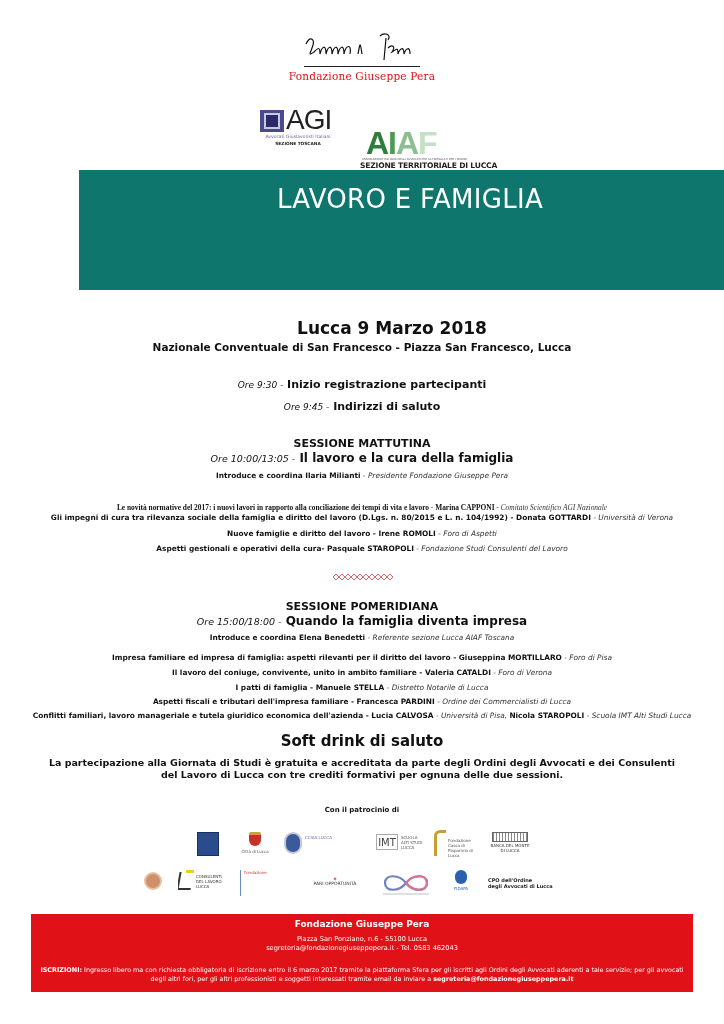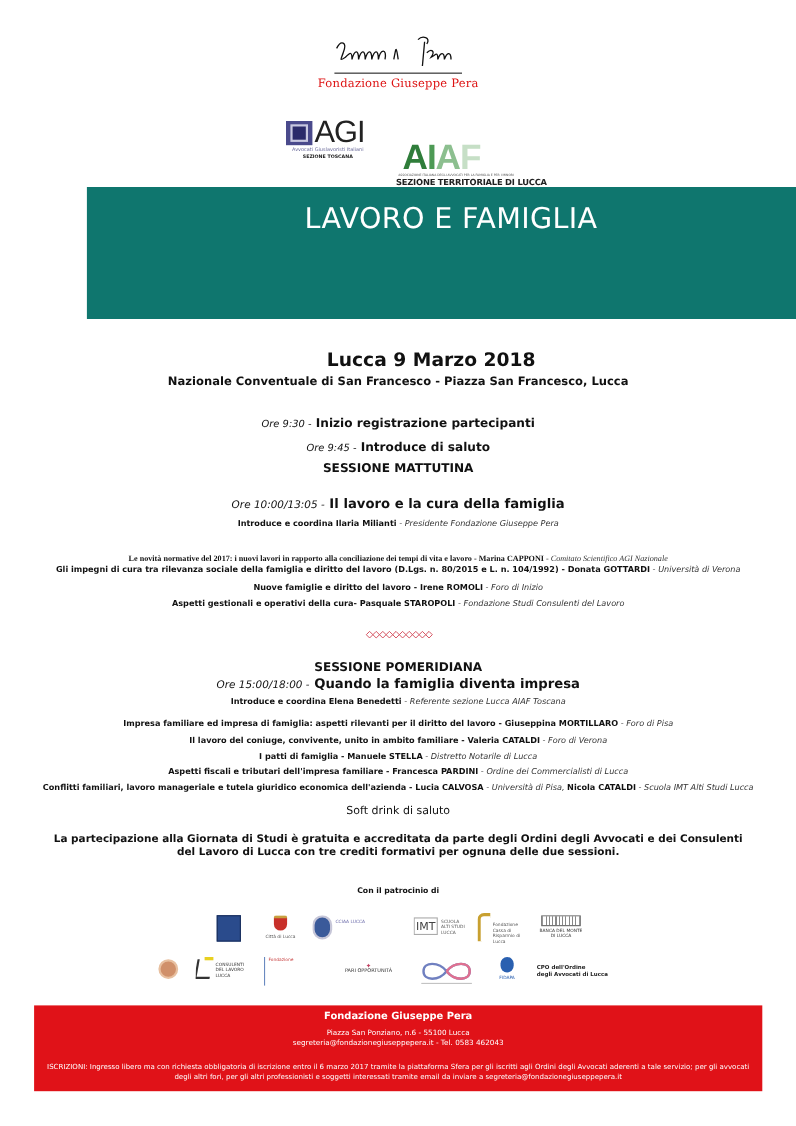--- a/index.html
+++ b/index.html
@@ -40,34 +40,34 @@
   .sched i { font-weight: normal; font-style: italic; font-size: 9px; }
 
   .sess-title { font-size: 11px; font-weight: bold; color: #111; }
   .sess-time { font-size: 12px; font-weight: bold; color: #111; }
   .sess-time i { font-weight: normal; font-size: 9.5px; font-style: italic; }
   .line { font-size: 7.4px; font-weight: bold; color: #111; white-space: nowrap; }
   .line i { font-weight: normal; font-style: italic; color: #333; }
 
   .divider { top: 573px; left: 332px; width: 62px; height: 8px; }
 
-  .softdrink { top: 732px; font-size: 10px; font-weight: normal; text-align: center; }
+  .softdrink { top: 732px; font-size: 15px; font-weight: bold; text-align: center; }
   .notice { top: 757px; font-size: 9.5px; font-weight: bold; line-height: 12px; }
   .patrocinio { top: 806px; font-size: 7px; font-weight: bold; }
 
   
   .logo { position: absolute; font-size: 4px; color: #555; line-height: 5px; overflow: hidden; }
 
   
   .footer { left: 31px; top: 914px; width: 662px; height: 78px; background: #e01218; }
   .f-name { top: 5px; left: 0; width: 662px; text-align: center; color: #fff; font-size: 9px; font-weight: bold; }
   .f-addr { top: 21px; left: 0; width: 662px; text-align: center; color: #fff; font-size: 6.6px; }
   .f-mail { top: 30px; left: 0; width: 662px; text-align: center; color: #fff; font-size: 6.6px; }
   .f-iscr { top: 52px; left: 6px; width: 650px; text-align: center; color: #fff; font-size: 6.4px; line-height: 9px; }
-  .f-iscr b { font-weight: normal; text-align: right; }
+  .f-iscr b { font-weight: bold; text-align: right; }
 </style>
 </head>
 <body>
 
 <svg class="abs signature" viewBox="0 0 124 40">
   <path d="M6 14 C10 6, 16 8, 12 18 C10 24, 8 26, 14 22 C18 18, 20 16, 20 24 C22 16, 26 14, 26 24 C28 16, 32 14, 32 24 C34 16, 38 14, 38 24 C40 16, 44 14, 44 24 C46 14, 52 14, 50 24 M58 24 C60 14, 60 10, 62 24" stroke="#111" stroke-width="1.2" fill="none"></path>
   <path d="M80 6 C84 2, 92 4, 88 10 M86 8 L84 30 M88 18 C92 14, 96 16, 92 22 C96 20, 98 16, 98 24 C100 18, 104 16, 104 24 C106 18, 110 16, 110 24" stroke="#111" stroke-width="1.2" fill="none"></path>
 </svg>
 <div class="abs sig-line"></div>
 <div class="abs center foundation-name">Fondazione Giuseppe Pera</div>
@@ -91,32 +91,32 @@
 
 <div class="abs center date-title">Lucca 9 Marzo 2018</div>
 <div class="abs center venue">Nazionale Conventuale di San Francesco - Piazza San Francesco, Lucca</div>
 
 <div class="abs center sched" style="top:378px;">
   <i>Ore 9:30 -</i>
   <span>Inizio registrazione partecipanti</span>
 </div>
 <div class="abs center sched" style="top:400px;">
   <i>Ore 9:45 -</i>
-  <span>Introduce di saluto</span>
-</div>
-
-<div class="abs center sess-title" style="top:419px;text-align:center;">SESSIONE MATTUTINA</div>
+  <span>Indirizzi di saluto</span>
+</div>
+
+<div class="abs center sess-title" style="top:437px;text-align:center;">SESSIONE MATTUTINA</div>
 <div class="abs center sess-time" style="top:451px;">
   <i>Ore 10:00/13:05 -</i>
   <span>Il lavoro e la cura della famiglia</span>
 </div>
 <div class="abs center line" style="top:471px;"><span>Introduce e coordina Ilaria Milianti</span><i> - Presidente Fondazione Giuseppe Pera</i></div>
 <div class="abs center line" style="top:513px;"><span>Gli impegni di cura tra rilevanza sociale della famiglia e diritto del lavoro (D.Lgs. n. 80/2015 e L. n. 104/1992) - Donata GOTTARDI</span><i> - Università di Verona</i></div>
 <div class="abs center line" style="top:503px;font-family:Liberation Serif, serif;"><span>Le novità normative del 2017: i nuovi lavori in rapporto alla conciliazione dei tempi di vita e lavoro - Marina CAPPONI</span><i> - Comitato Scientifico AGI Nazionale</i></div>
-<div class="abs center line" style="top:529px;"><span>Nuove famiglie e diritto del lavoro - Irene ROMOLI</span><i> - Foro di Inizio</i></div>
+<div class="abs center line" style="top:529px;"><span>Nuove famiglie e diritto del lavoro - Irene ROMOLI</span><i> - Foro di Aspetti</i></div>
 <div class="abs center line" style="top:544px;"><span>Aspetti gestionali e operativi della cura- Pasquale STAROPOLI</span><i> - Fondazione Studi Consulenti del Lavoro</i></div>
 
 <svg class="abs divider" viewBox="0 0 62 8">
   <g stroke="#d04050" stroke-width="0.8" fill="none">
     <path d="M1 4 L4 1 L7 4 L4 7 Z"></path>
       <path d="M7 4 L10 1 L13 4 L10 7 Z"></path>
       <path d="M13 4 L16 1 L19 4 L16 7 Z"></path>
     <path d="M19 4 L22 1 L25 4 L22 7 Z"></path>
       <path d="M25 4 L28 1 L31 4 L28 7 Z"></path>
       <path d="M31 4 L34 1 L37 4 L34 7 Z"></path>
@@ -130,21 +130,21 @@
 <div class="abs center sess-title" style="top:600px;">SESSIONE POMERIDIANA</div>
 <div class="abs center sess-time" style="top:614px;">
   <i>Ore 15:00/18:00 -</i>
   <span>Quando la famiglia diventa impresa</span>
 </div>
 <div class="abs center line" style="top:633px;"><span>Introduce e coordina Elena Benedetti</span><i> - Referente sezione Lucca AIAF Toscana</i></div>
 <div class="abs center line" style="top:653px;"><span>Impresa familiare ed impresa di famiglia: aspetti rilevanti per il diritto del lavoro - Giuseppina MORTILLARO</span><i> - Foro di Pisa</i></div>
 <div class="abs center line" style="top:668px;"><span>Il lavoro del coniuge, convivente, unito in ambito familiare - Valeria  CATALDI</span><i> - Foro di Verona</i></div>
 <div class="abs center line" style="top:683px;"><span>I patti di famiglia - Manuele STELLA</span><i> - Distretto Notarile di Lucca</i></div>
 <div class="abs center line" style="top:697px;"><span>Aspetti fiscali e tributari dell'impresa familiare - Francesca PARDINI</span><i> - Ordine dei Commercialisti di Lucca</i></div>
-<div class="abs center line" style="top:711px;"><span>Conflitti familiari, lavoro manageriale e tutela giuridico economica dell'azienda - Lucia CALVOSA</span><i> - Università di Pisa, </i><span>Nicola CATALDI</span><i> - Scuola IMT Alti Studi Lucca</i></div>
+<div class="abs center line" style="top:711px;"><span>Conflitti familiari, lavoro manageriale e tutela giuridico economica dell'azienda - Lucia CALVOSA</span><i> - Università di Pisa, </i><span>Nicola STAROPOLI</span><i> - Scuola IMT Alti Studi Lucca</i></div>
 
 <div class="abs center softdrink">Soft drink di saluto</div>
 <div class="abs center notice">
   <div>La partecipazione alla Giornata di Studi è gratuita e accreditata da parte degli Ordini degli Avvocati e dei Consulenti</div>
   <div>del Lavoro di Lucca con tre crediti formativi per ognuna delle due sessioni.</div>
 </div>
 <div class="abs center patrocinio">Con il patrocinio di</div>
 
 <div class="logo" style="left:197px; top:832px; width:22px; height:24px; background:#2a4b8c; border:1px solid #1a2f5c;"></div>
 <div class="logo" style="left:240px; top:832px; width:30px; height:26px;">

